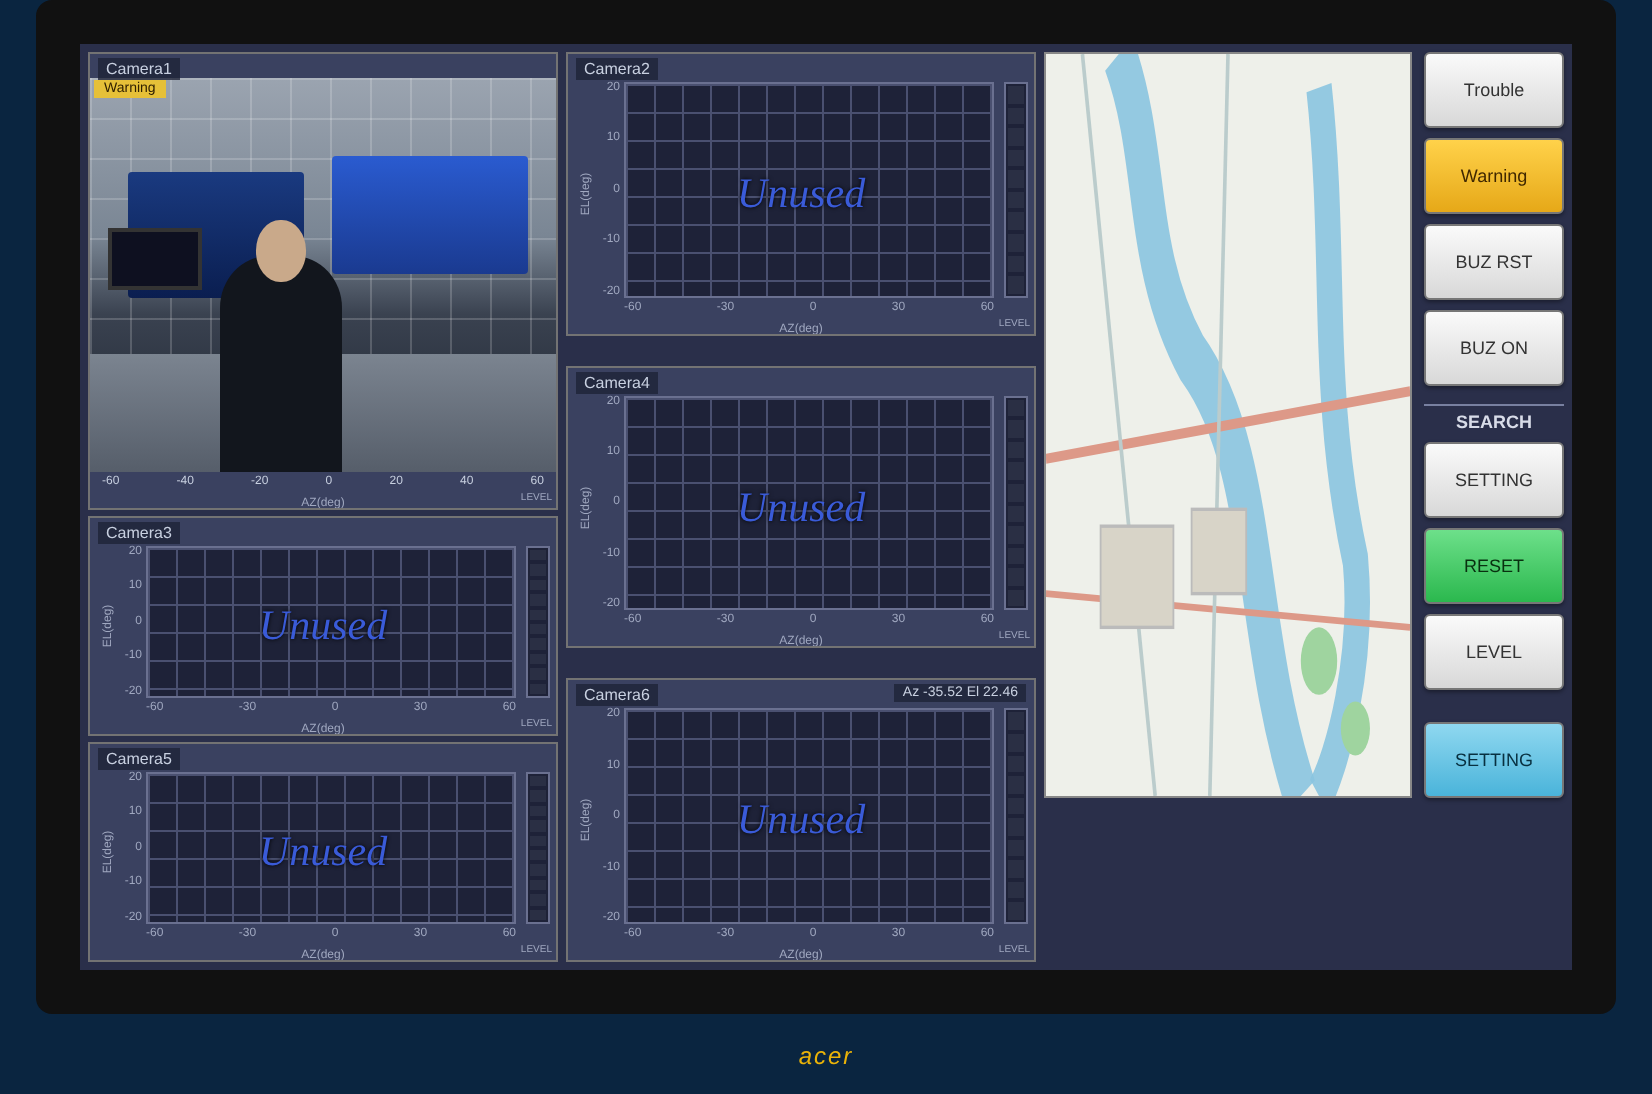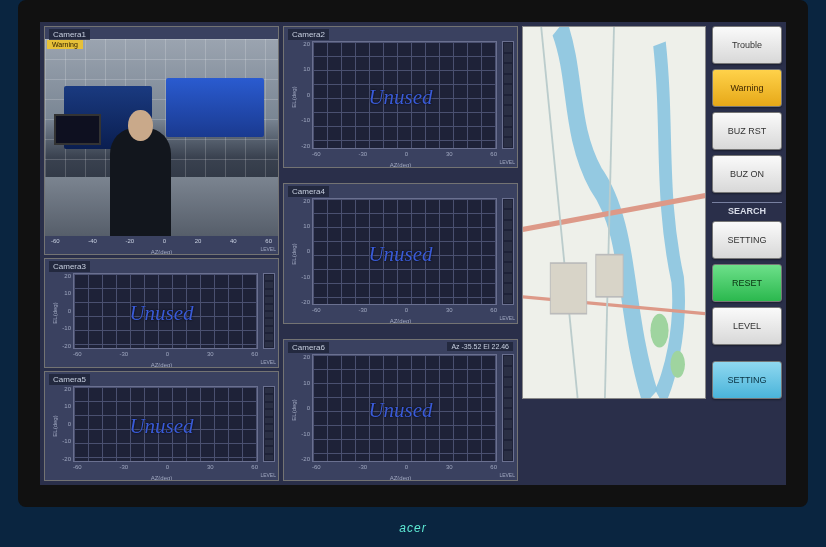--- a/index.html
+++ b/index.html
@@ -186,21 +186,21 @@
   }
   .right-top {
     display:flex; gap:6px;
   }
   .right-top .map { flex:1; }
   .right-top .ctrl { width: 70px; display:flex; flex-direction:column; gap:5px; }
   .spacer { flex:1; }
 
   .monitor-brand {
     position:absolute; left:50%; bottom:12px; transform:translateX(-50%);
-    color:#5eead4; font-size:12px; font-style:italic; letter-spacing:1px;
+    color:#eab308; font-size:12px; font-style:italic; letter-spacing:1px;
   }
 </style>
 </head>
 <body>
 
 <div class="screen">
 <div class="app">
 
   <div class="camera-col-left">
     <div class="panel large">

